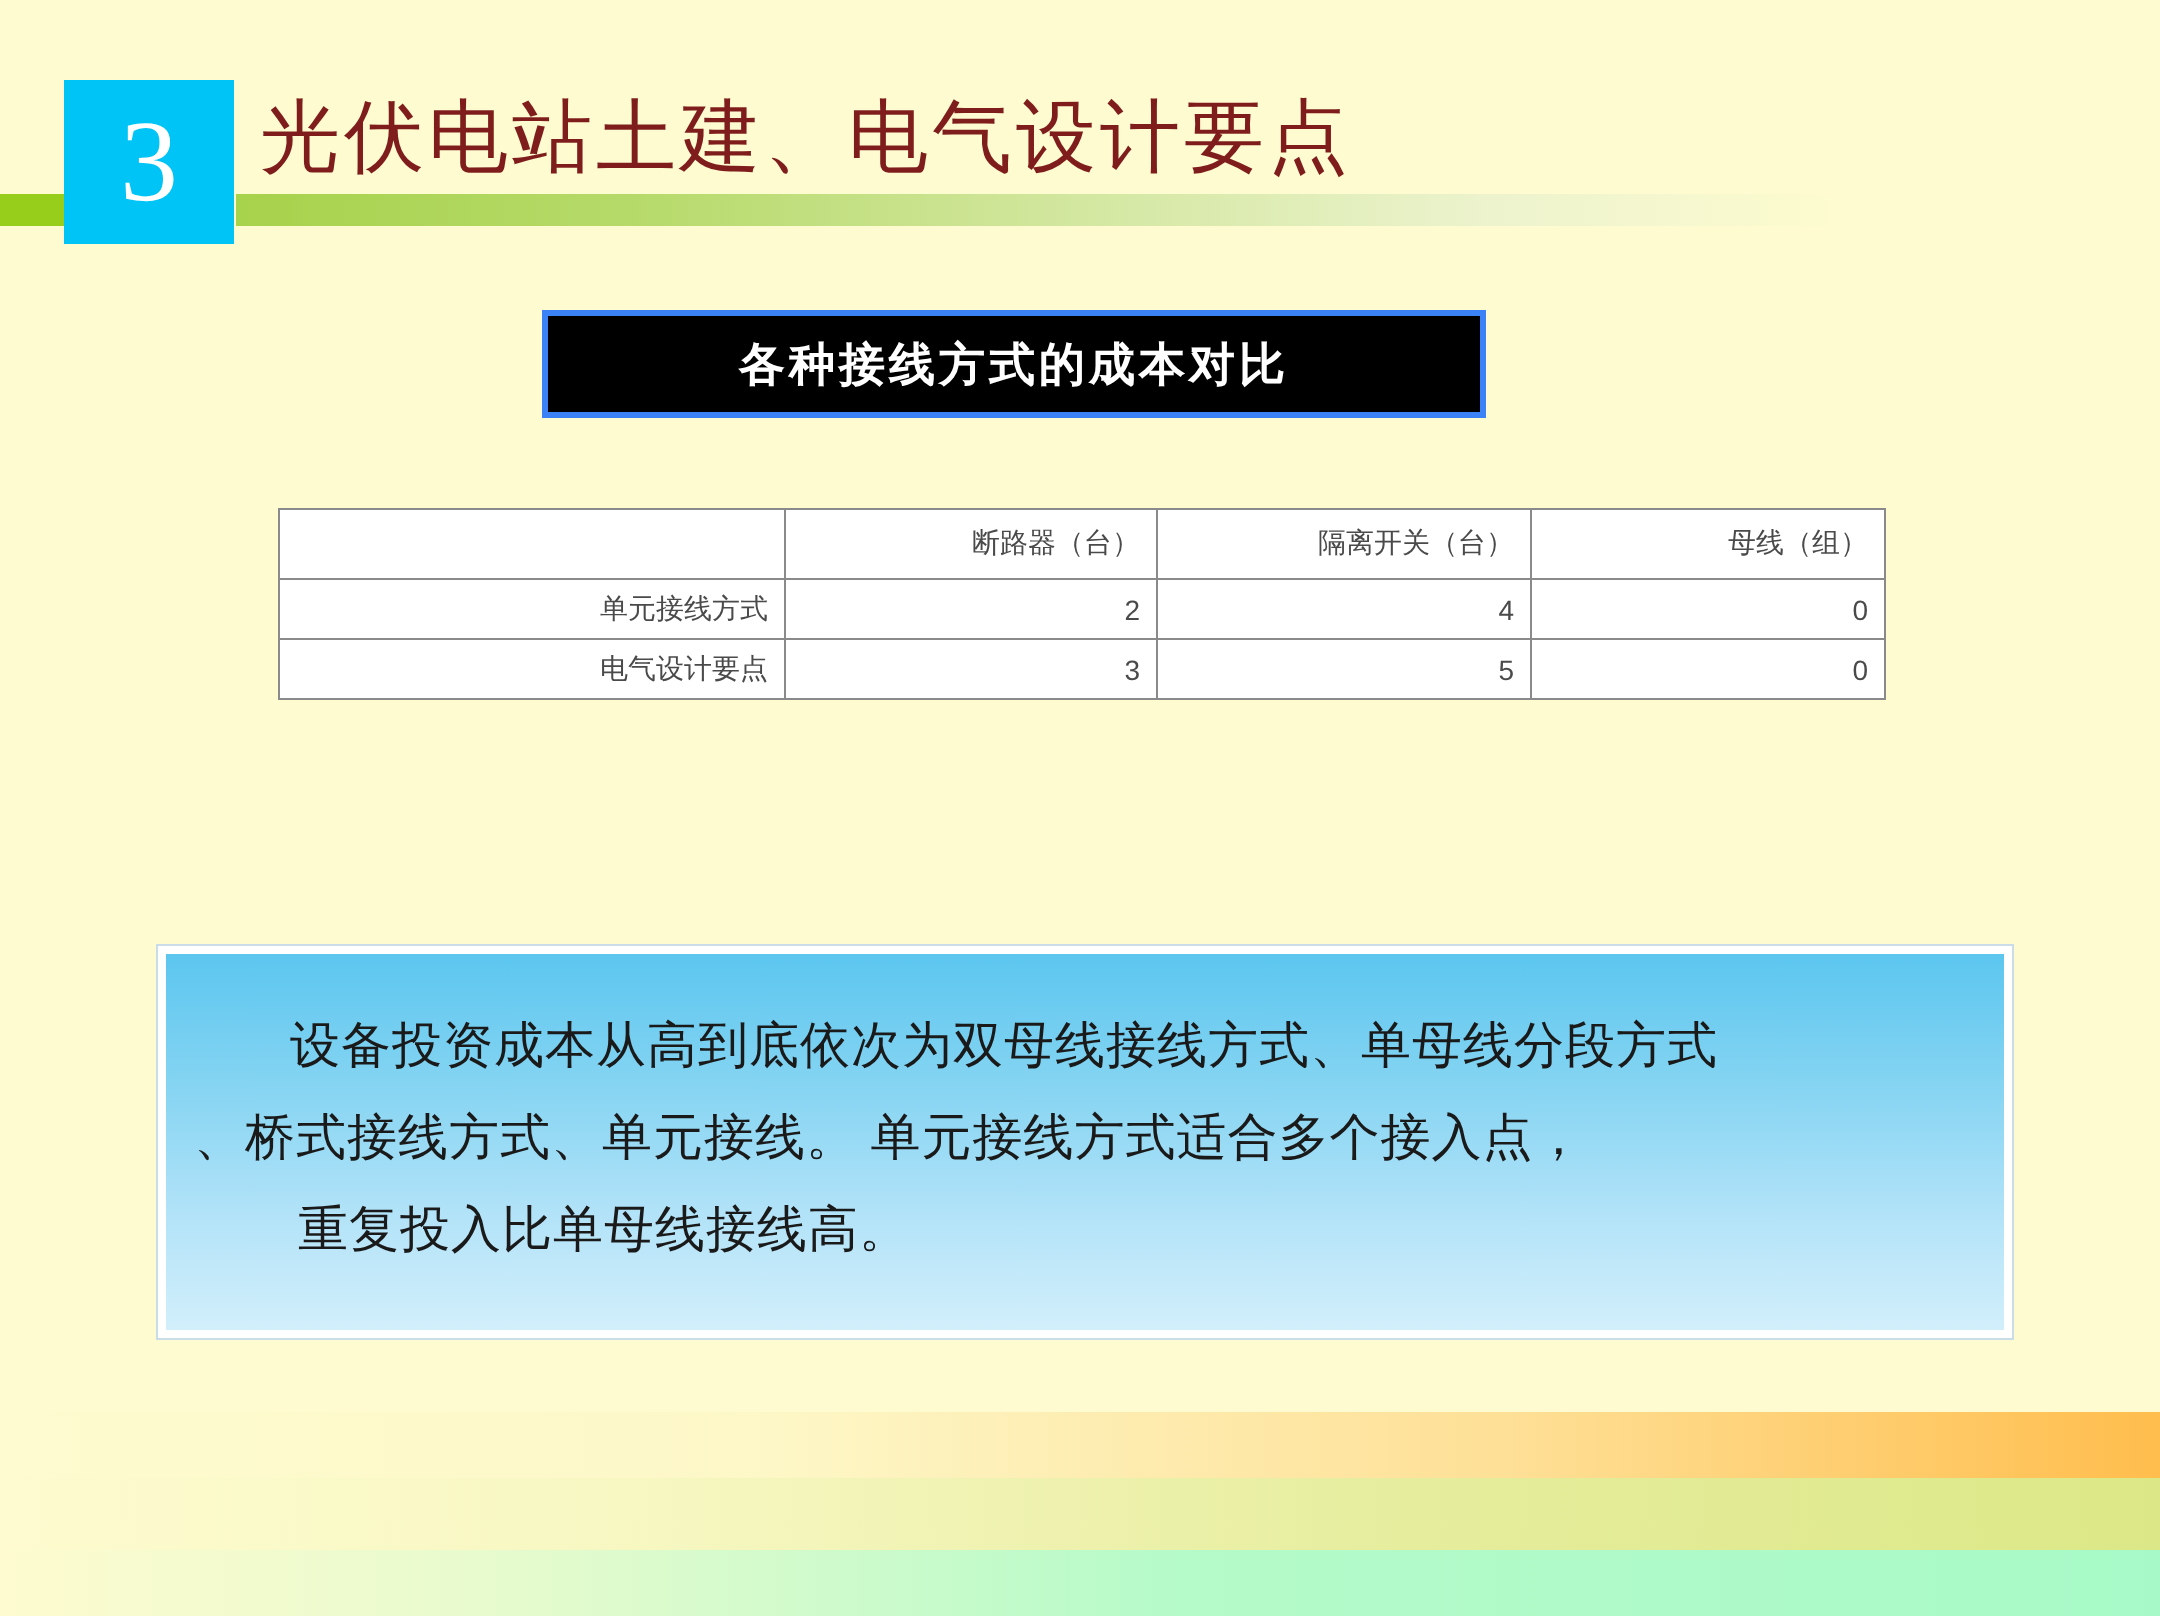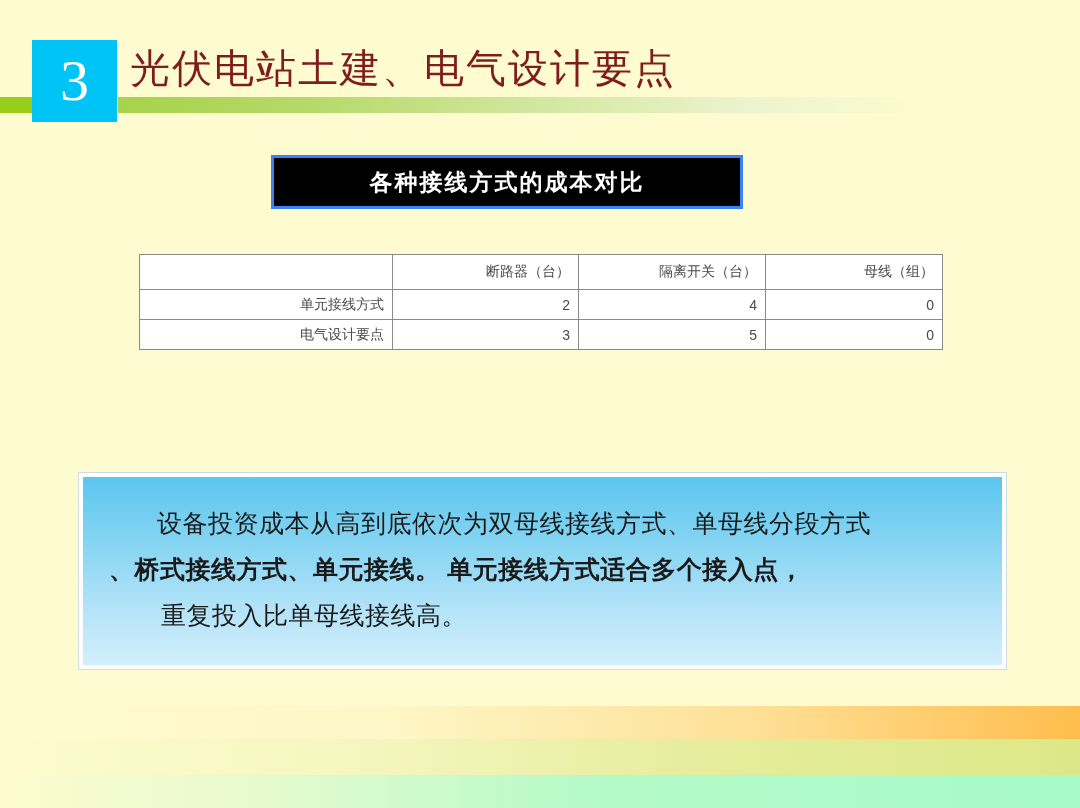--- a/index.html
+++ b/index.html
@@ -172,33 +172,33 @@
   .note-box {
     position: absolute;
     left: 79px;
     top: 473px;
     width: 927px;
     height: 196px;
     box-sizing: border-box;
     border: 4px solid #ffffff;
     background: linear-gradient(to bottom, #5cc6ef 0%, #85d4f2 35%, #b3e3f8 70%, #d2effb 100%);
     box-shadow: 0 0 0 1px #c9dce8;
-    padding: 24px 14px 0 26px;
+    padding: 24px 14px 0 14px;
   }
   .note-box p {
     margin: 0;
     color: #1a1a1a;
     font-size: 25px;
     line-height: 46px;
     font-family: "Liberation Serif", "DejaVu Serif", serif;
     letter-spacing: 0.5px;
     white-space: pre;
   }
   .note-line-1 { text-indent: 48px; }
-  .note-line-2 { text-indent: 0; font-weight: bold; }
+  .note-line-2 { text-indent: 0; }
   .note-line-3 { text-indent: 52px; }
 </style>
 </head>
 <body>
 
 <div class="slide">
 
   <div class="band band-orange"></div>
   <div class="band band-yellowgreen"></div>
   <div class="band band-mint"></div>

